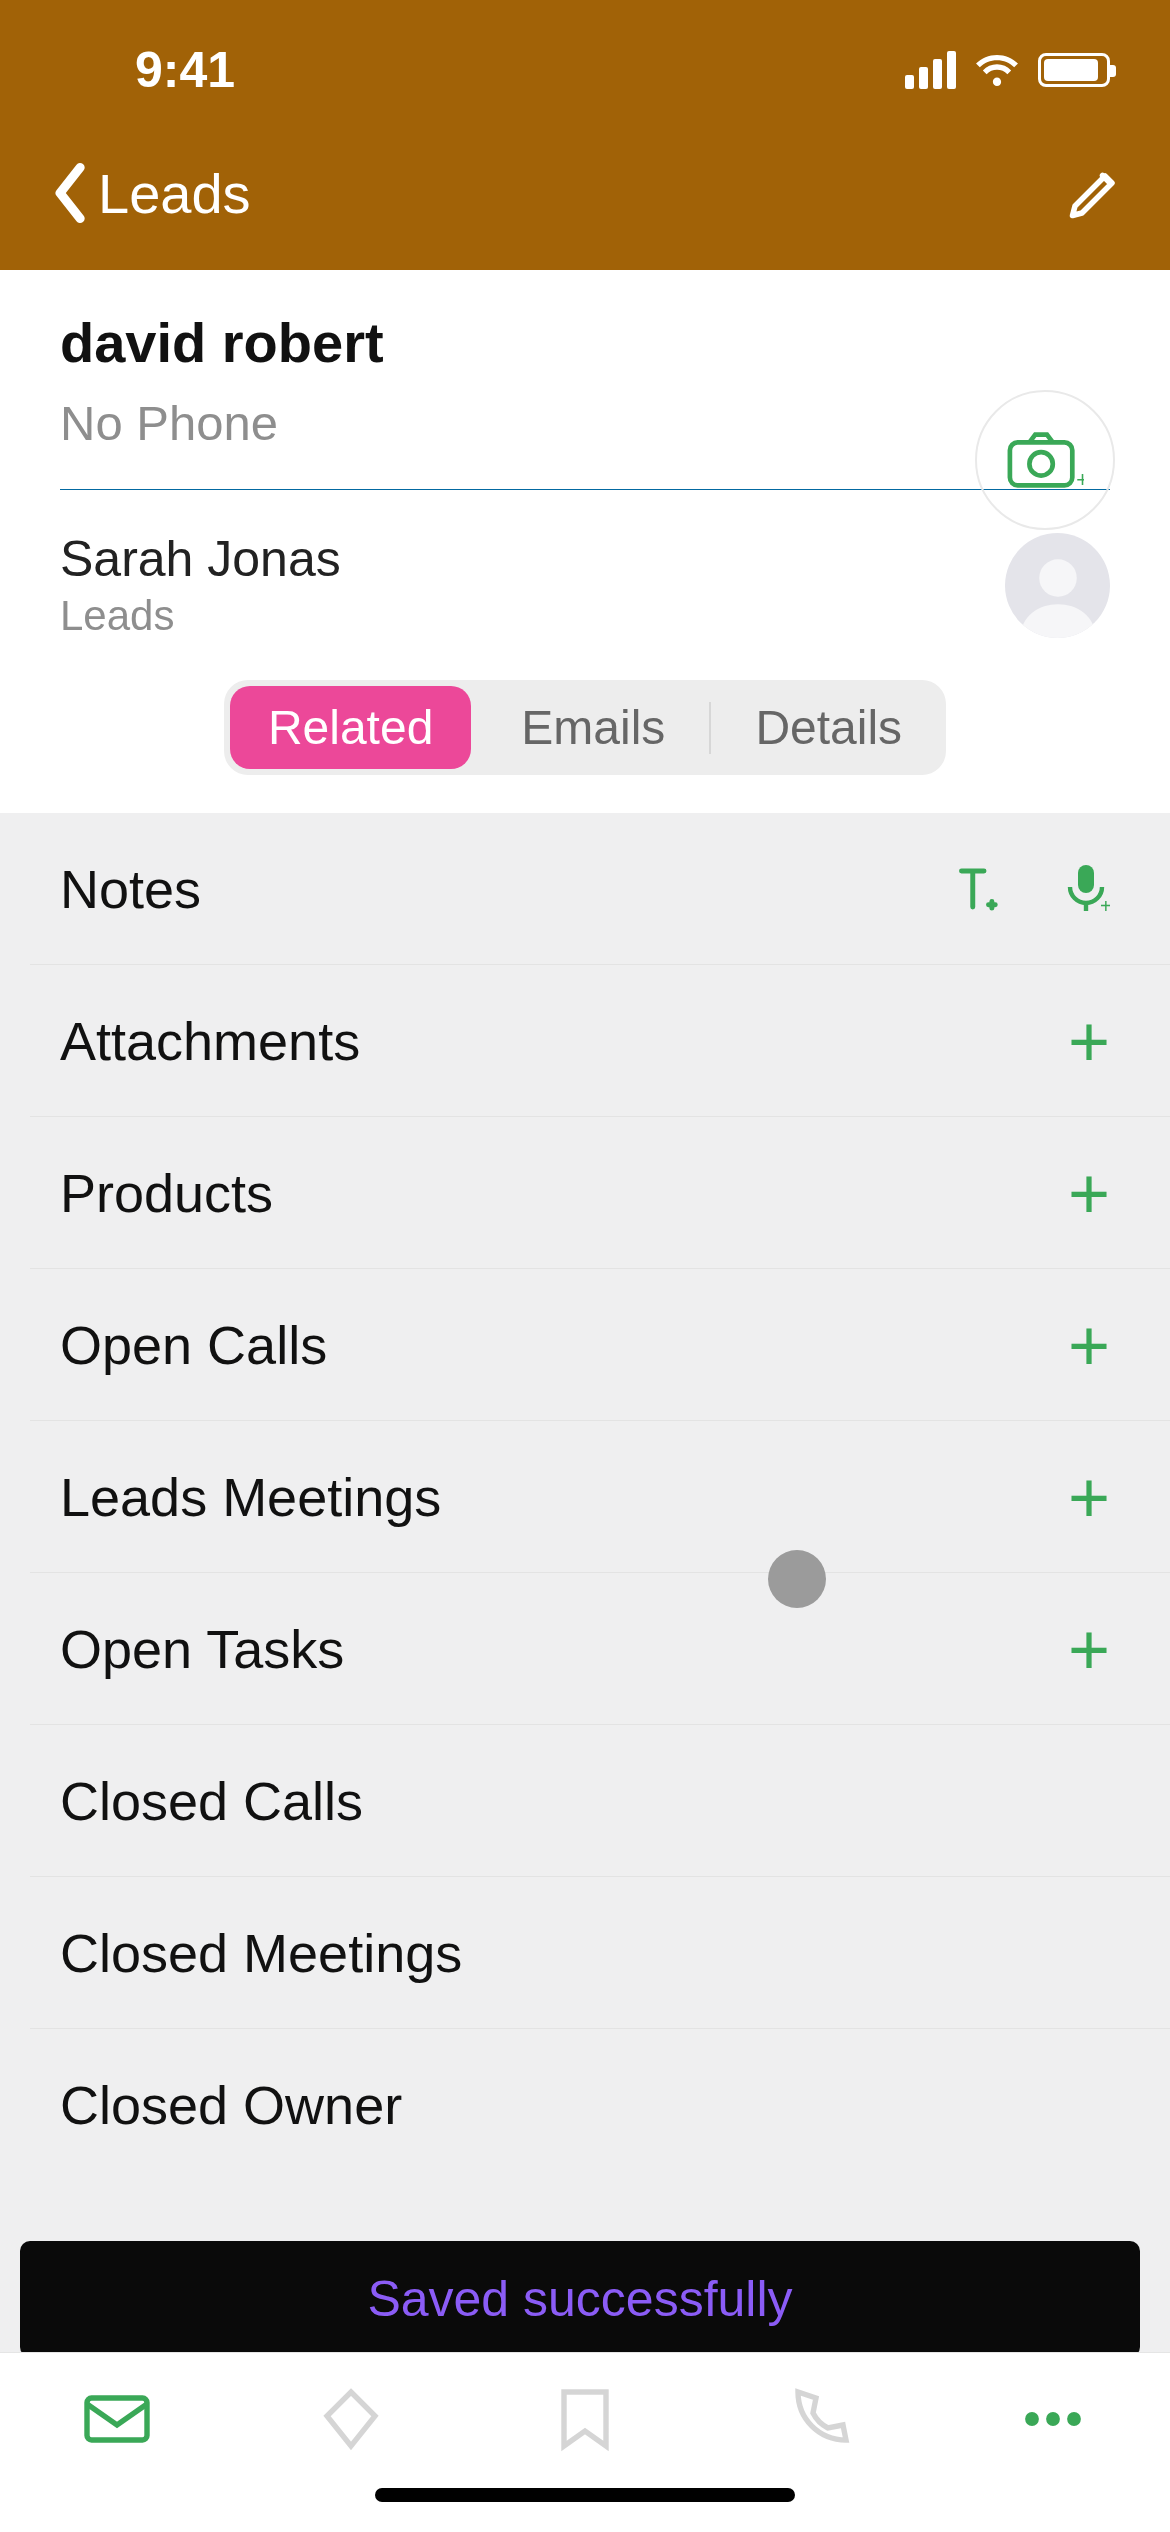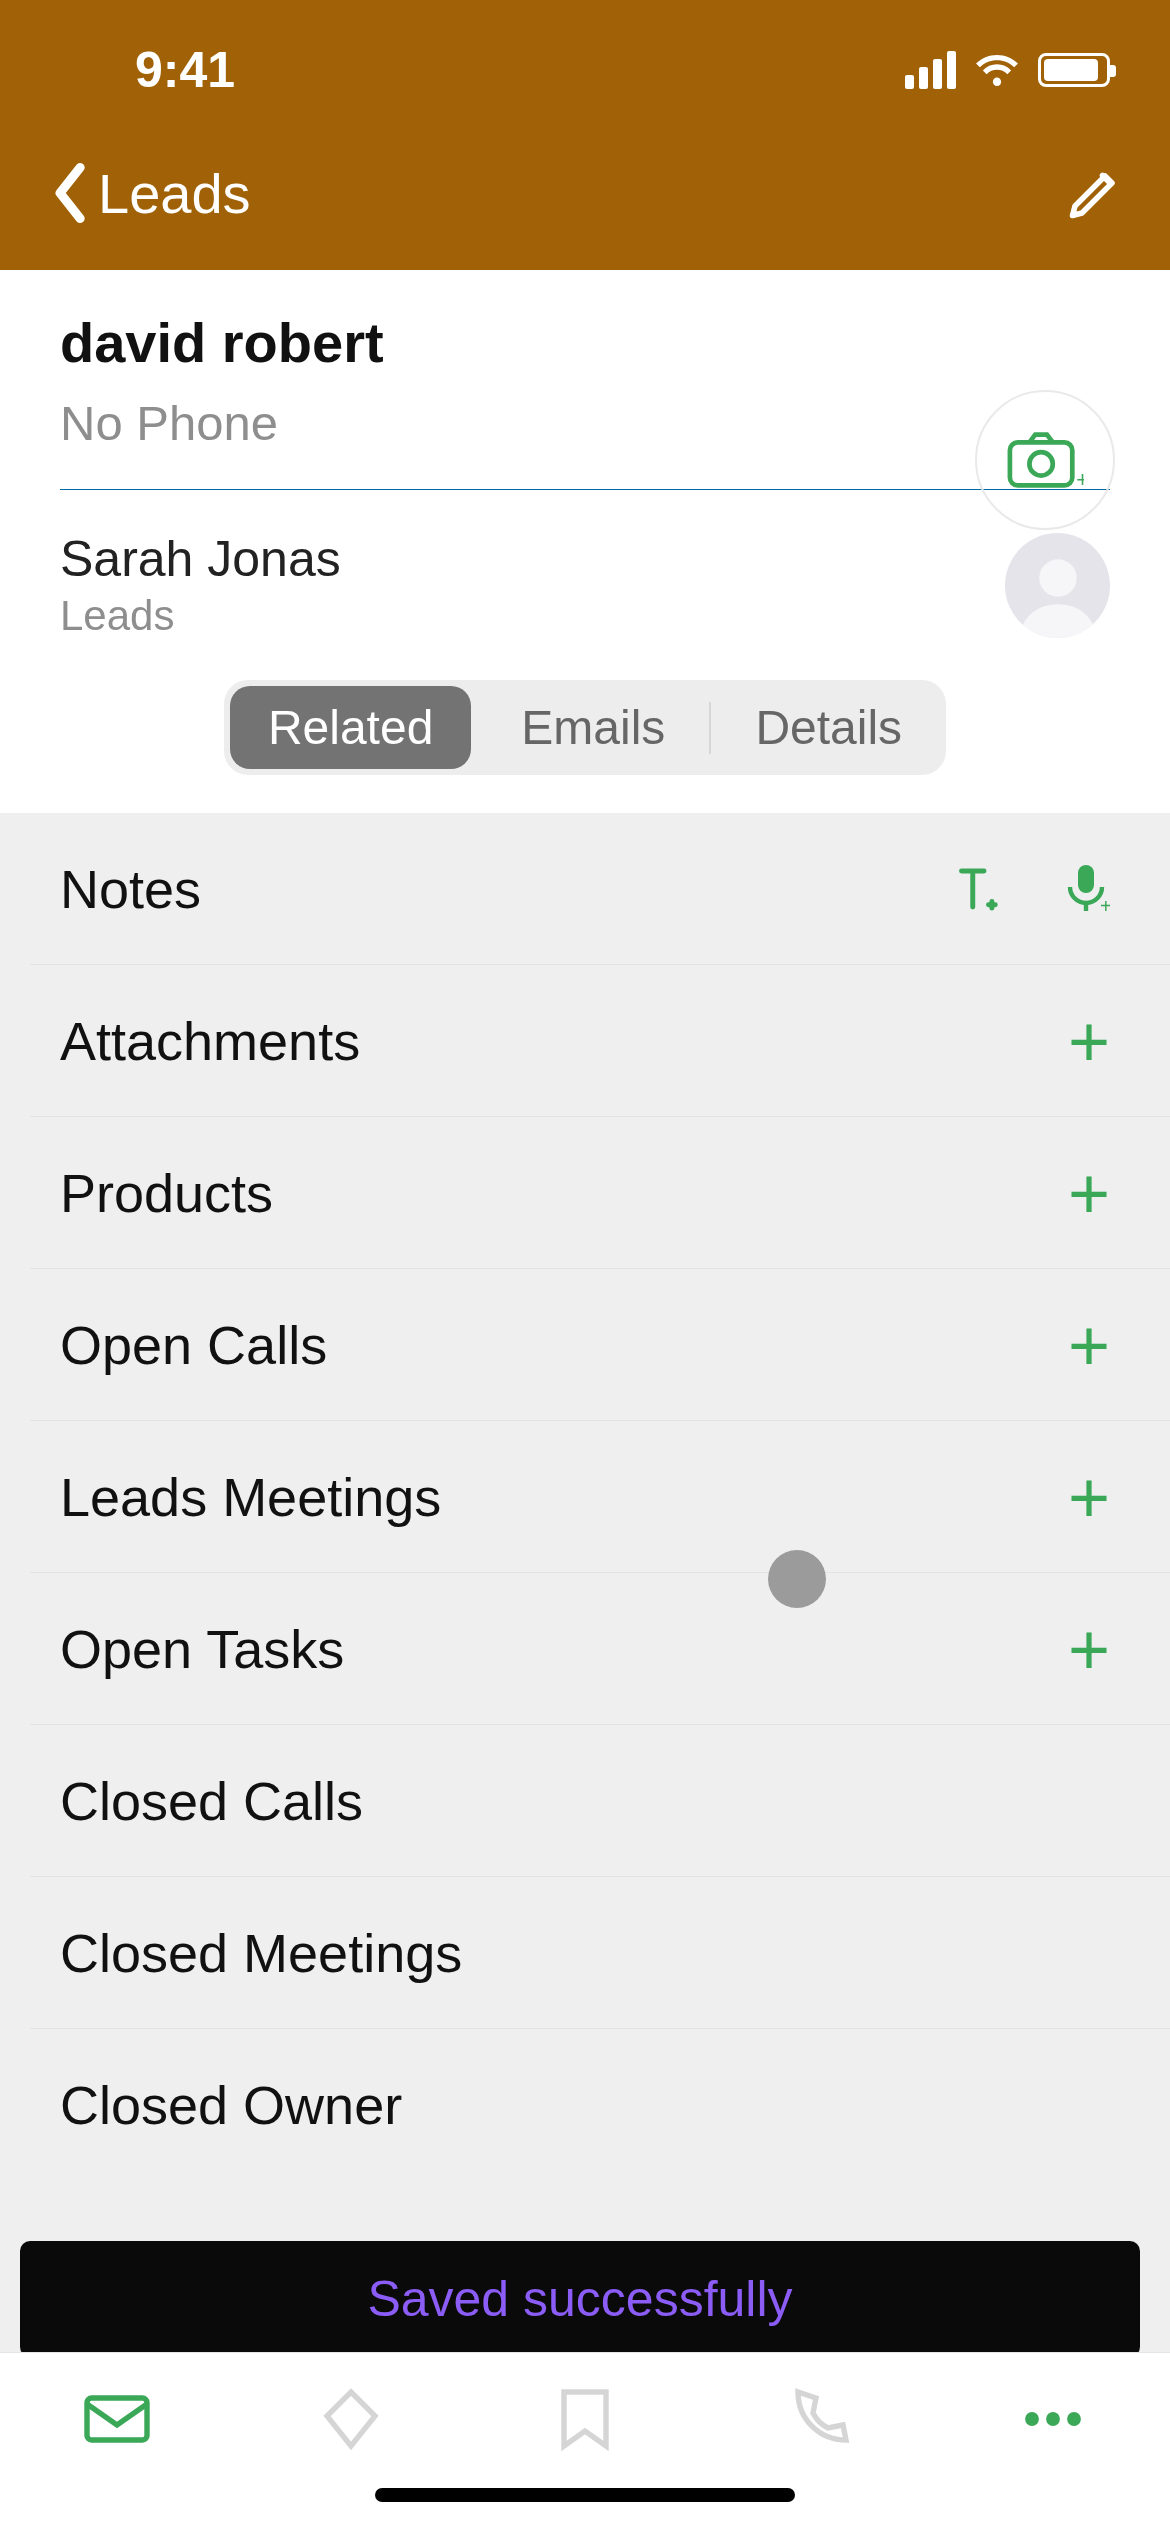--- a/index.html
+++ b/index.html
@@ -40,21 +40,21 @@
   .owner-info { flex:1; }
   .owner-name { font-size: 50px; color:#222; }
   .owner-role { font-size: 42px; color:#8e8e8e; margin-top: 4px; }
   .avatar { width: 105px; height:105px; border-radius:50%; background:#e4e4ea; display:flex; align-items:flex-end; justify-content:center; overflow:hidden; }
   .avatar svg { width: 90px; height: 90px; fill:#f6f6f8; }
 
   
   .tabs-wrap { display:flex; justify-content:center; padding: 12px 0 28px 0; }
   .tabs { display:flex; background:#ededed; border-radius: 24px; padding: 0; overflow:hidden; }
   .tab { padding: 20px 44px; font-size: 48px; color:#666; position:relative; }
-  .tab.active { background:#737373; color:#fff; border-radius: 20px; margin:6px; padding: 14px 38px; }
+  .tab.active { background:#ec4899; color:#fff; border-radius: 20px; margin:6px; padding: 14px 38px; }
   .tab-sep { width:2px; background:#d7d7d7; align-self:center; height: 52px; }
 
   
   .list { background:#efeff0; flex:1; }
   .list-row { display:flex; align-items:center; padding: 0 60px; height: 152px; border-bottom: 1px solid #e3e3e3; margin-left: 30px; padding-left: 30px; }
   .list-row:first-child { border-top: 0; }
   .list-label { flex:1; font-size: 54px; color:#111; }
   .row-actions { display:flex; gap: 60px; align-items:center; }
   .icon-btn { color:#3aa857; }
   .plus { font-size: 72px; font-weight: 300; line-height: 1; }

